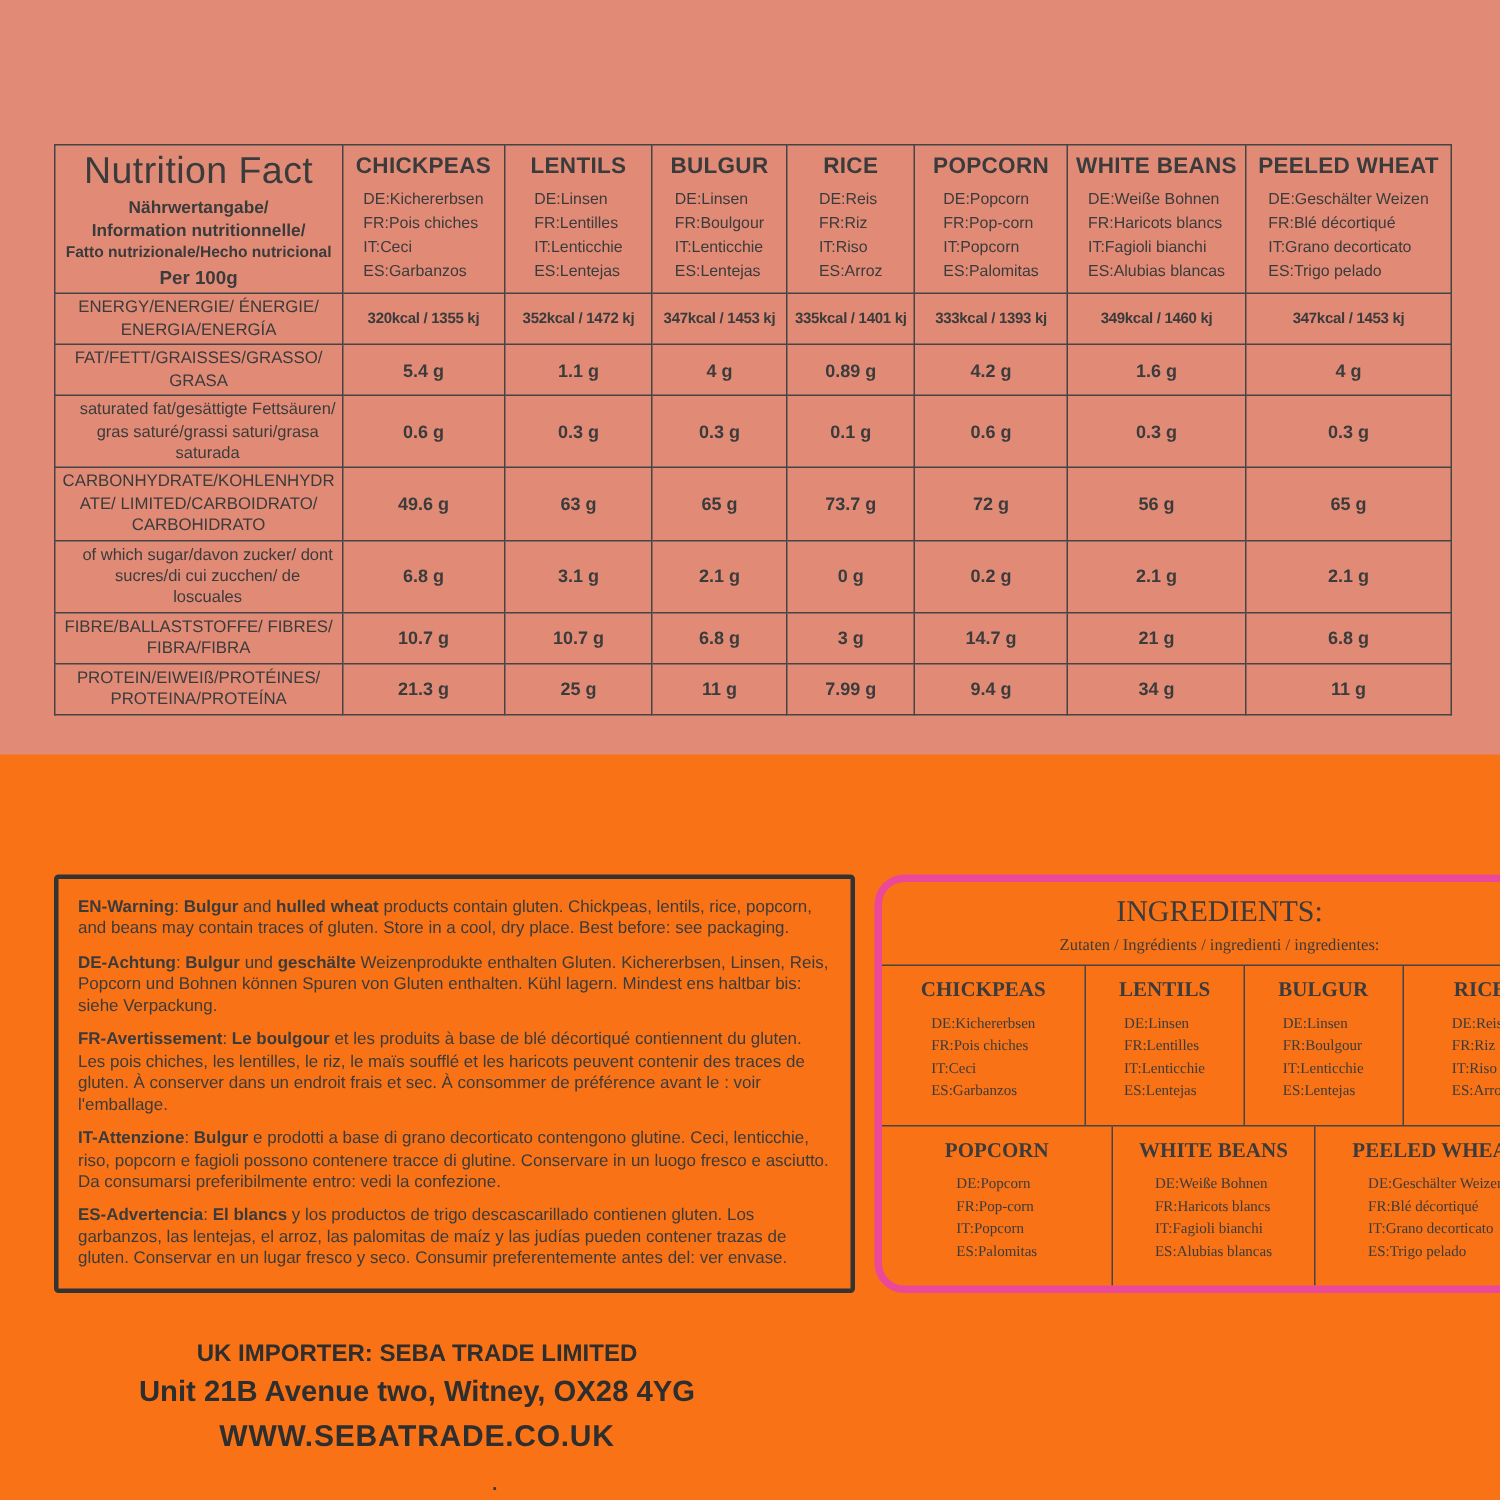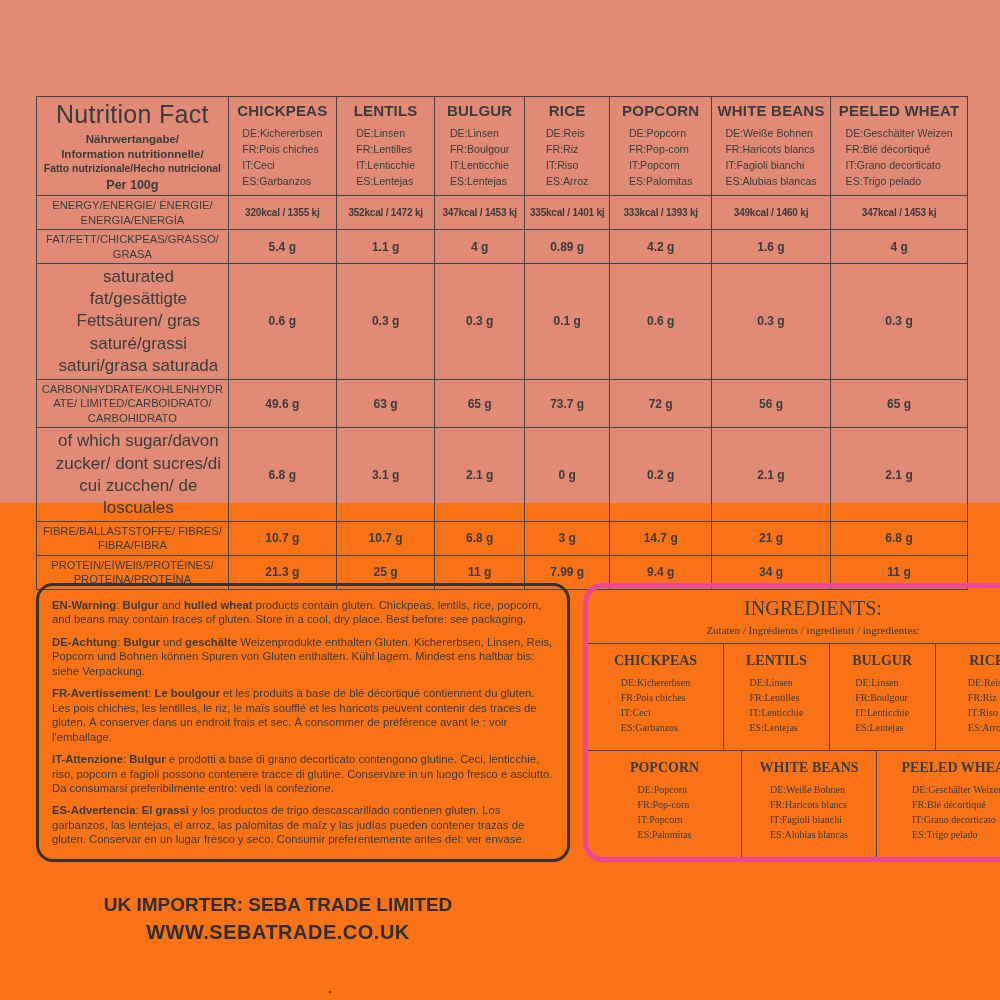--- a/index.html
+++ b/index.html
@@ -23,28 +23,28 @@
   .title-cell { text-align:center; padding:4px 5px; }
   .nf-title { font-size:25px; font-weight:400; margin-bottom:3px; letter-spacing:0.3px; }
   .nf-sub-line { font-size:11.5px; line-height:1.3; }
   .nf-sub-line:last-child { font-size:10.4px; }
   .nf-per { font-size:12.5px; font-weight:bold; margin-top:3px; }
   .prod-head { text-align:center; padding:6px 3px; }
   .prod-name { font-weight:bold; font-size:15px; margin-bottom:7px; letter-spacing:0.2px; }
   .prod-trans { display:inline-block; text-align:left; }
   .prod-trans-line { font-size:10.6px; line-height:1.5; font-weight:400; }
   .rowlabel { font-size:11.2px; line-height:1.3; padding-left:8px; font-weight:400;text-align:center; }
-  .rowlabel.indent { padding-left:16px; font-size:17px; }
+  .rowlabel.indent { padding-left:16px; font-size:11px; }
   .val { text-align:center; font-weight:bold; font-size:12px; }
   .val.energy { font-size:10px; white-space:nowrap; letter-spacing:-0.2px; }
 
   
   .warn-box {
     position:absolute; left:36px; top:583px; width:534px; height:279px;
-    border:3px solid #333333; border-radius:17px; box-sizing:border-box;
+    border:3px solid #333333; border-radius:3px; box-sizing:border-box;
     padding:12px 13px 6px 13px;
   }
   .warning { margin:0 0 8px 0; font-size:11.3px; line-height:1.28; }
   .warning .b { font-weight:bold; }
 
   
   .ing-box {
     position:absolute; left:583px; top:583px; width:460px; height:279px;
     border:5px solid #ec4899; border-radius:20px; box-sizing:border-box;
     display:flex; flex-direction:column; overflow:hidden;font-family:Liberation Serif, serif;
@@ -56,21 +56,21 @@
   .ing-cell { box-sizing:border-box; padding-top:9px; text-align:center; overflow:hidden; }
   .ing-cell + .ing-cell { border-left:1.5px solid #454545; }
   .ing-name { font-weight:bold; font-size:14px; margin-bottom:6px; }
   .ing-trans { display:inline-block; text-align:left; }
   .ing-trans-line { font-size:10px; line-height:1.5; }
 
   
   .importer { position:absolute; text-align:center; font-weight:bold; color:#2E2E2E; }
   .importer-uk { left:18px; top:894px; width:520px; }
   .importer-eu { left:502px; top:896px; width:482px; }
-  .imp-line1 { font-size:19px; margin-bottom:5px; }
+  .imp-line1 { font-size:16px; margin-bottom:5px; }
   .imp-line2 { font-size:19.5px; margin-bottom:7px; }
   .imp-line3 { font-size:20px; letter-spacing:0.5px; }
   .importer-eu .imp-line1 { font-size:19px; }
   .importer-eu .imp-line2 { font-size:18.5px; }
   .footer-dot { position:absolute; left:328px; top:981px; font-size:13px; font-weight:bold; }
 </style>
 </head>
 <body>
 
 <div class="page">
@@ -112,21 +112,21 @@
           <td class="rowlabel">ENERGY/ENERGIE/ ÉNERGIE/ ENERGIA/ENERGÍA</td>
           <td class="val energy">320kcal / 1355 kj</td>
           <td class="val energy">352kcal / 1472 kj</td>
           <td class="val energy">347kcal / 1453 kj</td>
           <td class="val energy">335kcal / 1401 kj</td>
           <td class="val energy">333kcal / 1393 kj</td>
           <td class="val energy">349kcal / 1460 kj</td>
           <td class="val energy">347kcal / 1453 kj</td>
         </tr>
         <tr>
-          <td class="rowlabel">FAT/FETT/CHICKPEAS/GRASSO/ GRASA</td>
+          <td class="rowlabel">FAT/FETT/GRAISSES/GRASSO/ GRASA</td>
           <td class="val">5.4 g</td>
           <td class="val">1.1 g</td>
           <td class="val">4 g</td>
           <td class="val">0.89 g</td>
           <td class="val">4.2 g</td>
           <td class="val">1.6 g</td>
           <td class="val">4 g</td>
         </tr>
         <tr>
           <td class="rowlabel indent">saturated fat/gesättigte Fettsäuren/ gras saturé/grassi saturi/grasa saturada</td>
@@ -179,21 +179,21 @@
           <td class="val">11 g</td>
         </tr>
       </tbody>
   </table>
 
   <div class="warn-box">
       <p class="warning"><span class="b">EN-Warning</span><span>: </span><span class="b">Bulgur</span><span> and </span><span class="b">hulled wheat</span><span> products contain gluten. Chickpeas, lentils, rice,  popcorn, and beans may contain traces of gluten. Store in a cool, dry place. Best before: see packaging.</span></p>
       <p class="warning"><span class="b">DE-Achtung</span><span>: </span><span class="b">Bulgur</span><span> und </span><span class="b">geschälte</span><span> Weizenprodukte enthalten Gluten. Kichererbsen, Linsen, Reis, Popcorn und Bohnen können Spuren von Gluten enthalten. Kühl lagern. Mindest ens haltbar bis: siehe Verpackung.</span></p>
       <p class="warning"><span class="b">FR-Avertissement</span><span>: </span><span class="b">Le boulgour</span><span> et les produits à base de blé décortiqué contiennent du gluten. Les pois chiches, les lentilles, le riz, le maïs soufflé et les haricots peuvent  contenir des traces de gluten. À conserver dans un endroit frais et sec. À consommer de préférence avant le : voir l'emballage.</span></p>
       <p class="warning"><span class="b">IT-Attenzione</span><span>: </span><span class="b">Bulgur</span><span> e prodotti a base di grano decorticato contengono glutine. Ceci, lenticchie, riso, popcorn e fagioli possono contenere tracce di glutine. Conservare in un luogo fresco e asciutto. Da consumarsi preferibilmente entro: vedi la confezione.</span></p>
-      <p class="warning"><span class="b">ES-Advertencia</span><span>: </span><span class="b">El grassi</span><span> y los productos de trigo descascarillado contienen gluten. Los garbanzos, las lentejas, el arroz, las palomitas de maíz y las judías pueden contener trazas de gluten. Conservar en un lugar fresco y seco. Consumir preferentemente antes del: ver envase.</span></p>
+      <p class="warning"><span class="b">ES-Advertencia</span><span>: </span><span class="b">El blancs</span><span> y los productos de trigo descascarillado contienen gluten. Los garbanzos, las lentejas, el arroz, las palomitas de maíz y las judías pueden contener trazas de gluten. Conservar en un lugar fresco y seco. Consumir preferentemente antes del: ver envase.</span></p>
     </div>
 
   <div class="ing-box">
     <div class="ing-head">
       <div class="ing-title">INGREDIENTS:</div>
       <div class="ing-sub">Zutaten / Ingrédients / ingredienti / ingredientes:</div>
     </div>
     <div class="ing-row">
         <div class="ing-cell" style="width: 30%;"><div class="ing-name">CHICKPEAS</div><div class="ing-trans"><div class="ing-trans-line">DE:Kichererbsen</div><div class="ing-trans-line">FR:Pois chiches</div><div class="ing-trans-line">IT:Ceci</div><div class="ing-trans-line">ES:Garbanzos</div></div></div>
         <div class="ing-cell" style="width: 23.5%;"><div class="ing-name">LENTILS</div><div class="ing-trans"><div class="ing-trans-line">DE:Linsen</div><div class="ing-trans-line">FR:Lentilles</div><div class="ing-trans-line">IT:Lenticchie</div><div class="ing-trans-line">ES:Lentejas</div></div></div>
@@ -202,17 +202,18 @@
       </div>
     <div class="ing-row">
         <div class="ing-cell" style="width: 34%;"><div class="ing-name">POPCORN</div><div class="ing-trans"><div class="ing-trans-line">DE:Popcorn</div><div class="ing-trans-line">FR:Pop-corn</div><div class="ing-trans-line">IT:Popcorn</div><div class="ing-trans-line">ES:Palomitas</div></div></div>
         <div class="ing-cell" style="width: 30%;"><div class="ing-name">WHITE BEANS</div><div class="ing-trans"><div class="ing-trans-line">DE:Weiße Bohnen</div><div class="ing-trans-line">FR:Haricots blancs</div><div class="ing-trans-line">IT:Fagioli bianchi</div><div class="ing-trans-line">ES:Alubias blancas</div></div></div>
         <div class="ing-cell" style="width: 36%;"><div class="ing-name">PEELED WHEAT</div><div class="ing-trans"><div class="ing-trans-line">DE:Geschälter Weizen</div><div class="ing-trans-line">FR:Blé décortiqué</div><div class="ing-trans-line">IT:Grano decorticato</div><div class="ing-trans-line">ES:Trigo pelado</div></div></div>
       </div>
   </div>
 
   <div class="importer importer-uk">
     <div class="imp-line1">UK IMPORTER: SEBA TRADE LIMITED</div>
+    <div class="imp-line2">Unit 21B Avenue two, Witney, OX28 4YG</div>
     <div class="imp-line3">WWW.SEBATRADE.CO.UK</div>
   </div>
 
   <div class="footer-dot">.</div>
 </div>
 
 </body></html>

